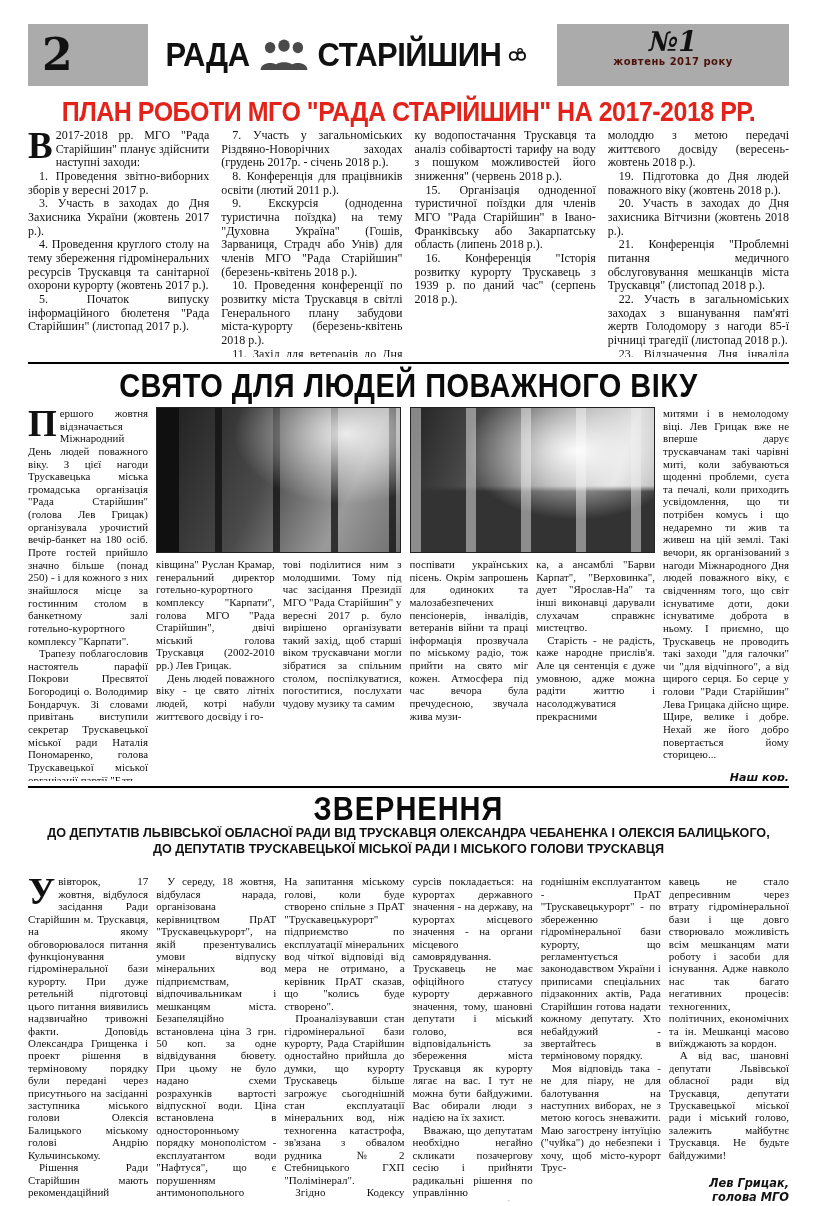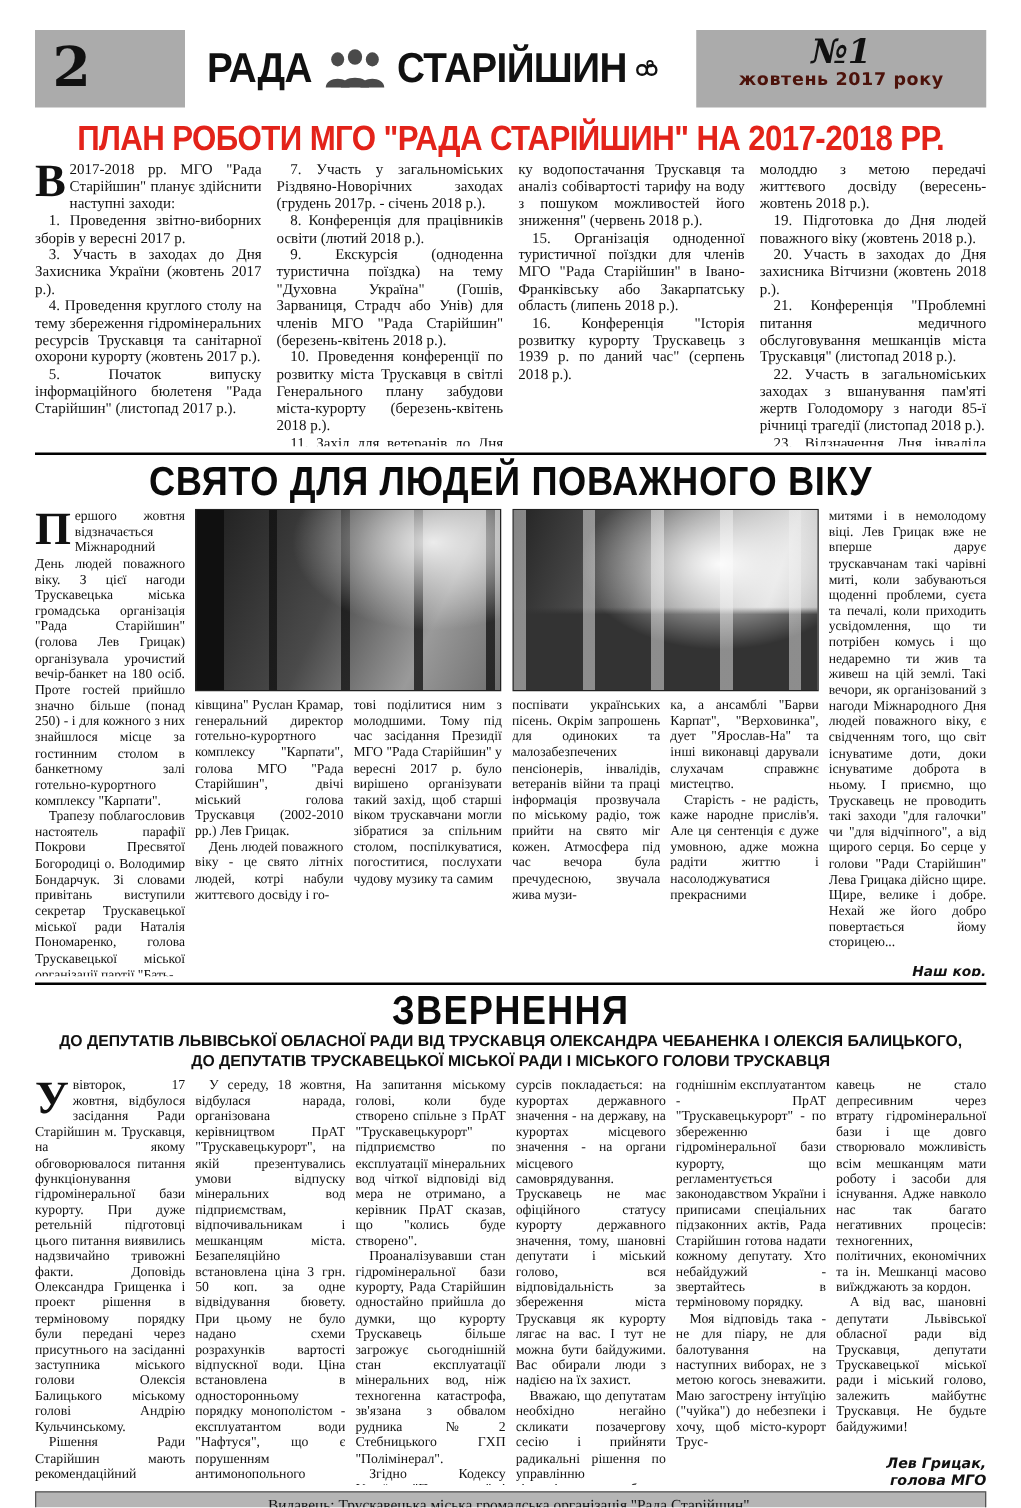--- a/index.html
+++ b/index.html
@@ -24,32 +24,32 @@
   }
   .people-ic svg { display:block; width:52px; height:30px; }
   .rule { display:flex; align-items:center; margin-top:2px; }
   .rule .seg { flex:1; height:3px; background:#151515; }
   .rule .seg.thin { height:2px; }
   .knot svg { display:block; width:34px; height:18px; margin:0 2px; }
   .issue-box {
     width:232px; background:#ababab; text-align:center; padding-top:4px;
   }
   .issue-no { font-family:"DejaVu Serif", serif; font-style:italic; font-weight:bold; font-size:27px; line-height:1.05; }
-  .issue-date { font-family:"DejaVu Sans", sans-serif; font-weight:bold; font-size:14px; color:#4c120a; letter-spacing:0.5px; }
+  .issue-date { font-family:"DejaVu Sans", sans-serif; font-weight:bold; font-size:10px; color:#4c120a; letter-spacing:0.5px; }
   
   .headline {
     text-align:center; font-family:"Liberation Sans", sans-serif; font-weight:bold;
     letter-spacing:-0.5px; transform:scaleY(1.12); transform-origin:center top;
   }
   .plan-headline { font-size:25px; color:#e3231a; margin:9px 0 5px 0; white-space:nowrap; }
   .svyato-headline { font-size:29px; color:#0b0b0b; margin:4px 0 6px 0; letter-spacing:0.5px; }
   .zv-headline { font-size:29px; color:#0b0b0b; margin:2px 0 2px 0; letter-spacing:1px; }
   .zv-subtitle {
     text-align:center; font-family:"Liberation Sans", sans-serif; font-weight:bold;
-    font-size:12.6px; line-height:1.25; margin-bottom:5px;
+    font-size:12.6px; line-height:1.25; margin-bottom:18px;
   }
   .section-rule { border:none; border-top:2px solid #000; margin:5px 0 3px 0; }
   
   .np-col p { text-align:justify; text-indent:11px; overflow-wrap:break-word; }
   .np-col p.nofirst { text-indent:0; }
   .dropcap {
     float:left; font-family:"Liberation Serif", serif; font-weight:bold;
     font-size:37px; line-height:0.8; padding:2px 3px 0 0;
   }
   
@@ -140,21 +140,21 @@
       <div class="np-col">
         <p class="nofirst"><span class="dropcap">В</span><span>2017-2018 рр. МГО "Рада Старійшин" планує здійснити наступні заходи:</span></p>
         <p>1. Проведення звітно-виборних зборів у вересні 2017 р.</p>
         <p>3. Участь в заходах до Дня Захисника України (жовтень 2017 р.).</p>
         <p>4. Проведення круглого столу на тему збереження гідромінеральних ресурсів Трускавця та санітарної охорони курорту (жовтень 2017 р.).</p>
         <p>5. Початок випуску інформаційного бюлетеня "Рада Старійшин" (листопад 2017 р.).</p>
 
       </div>
       <div class="np-col">
         <p>7. Участь у загальноміських Різдвяно-Новорічних заходах (грудень 2017р. - січень 2018 р.).</p>
-        <p>8. Конференція для працівників освіти (лютий 2018 р.).</p>
+        <p>8. Конференція для працівників освіти (лютий 2011 р.).</p>
         <p>9. Екскурсія (одноденна туристична поїздка) на тему "Духовна Україна" (Гошів, Зарваниця, Страдч або Унів) для членів МГО "Рада Старійшин" (березень-квітень 2018 р.).</p>
         <p>10. Проведення конференції по розвитку міста Трускавця в світлі Генерального плану забудови міста-курорту (березень-квітень 2018 р.).</p>
         <p>11. Захід для ветеранів до Дня Перемоги (травень 2018 р.).</p>
 
       </div>
       <div class="np-col">
         <p class="nofirst">ку водопостачання Трускавця та аналіз собівартості тарифу на воду з пошуком можливостей його зниження" (червень 2018 р.).</p>
         <p>15. Організація одноденної туристичної поїздки для членів МГО "Рада Старійшин" в Івано-Франківську або Закарпатську область (липень 2018 р.).</p>
         <p>16. Конференція "Історія розвитку курорту Трускавець з 1939 р. по даний час" (серпень 2018 р.).</p>
 

